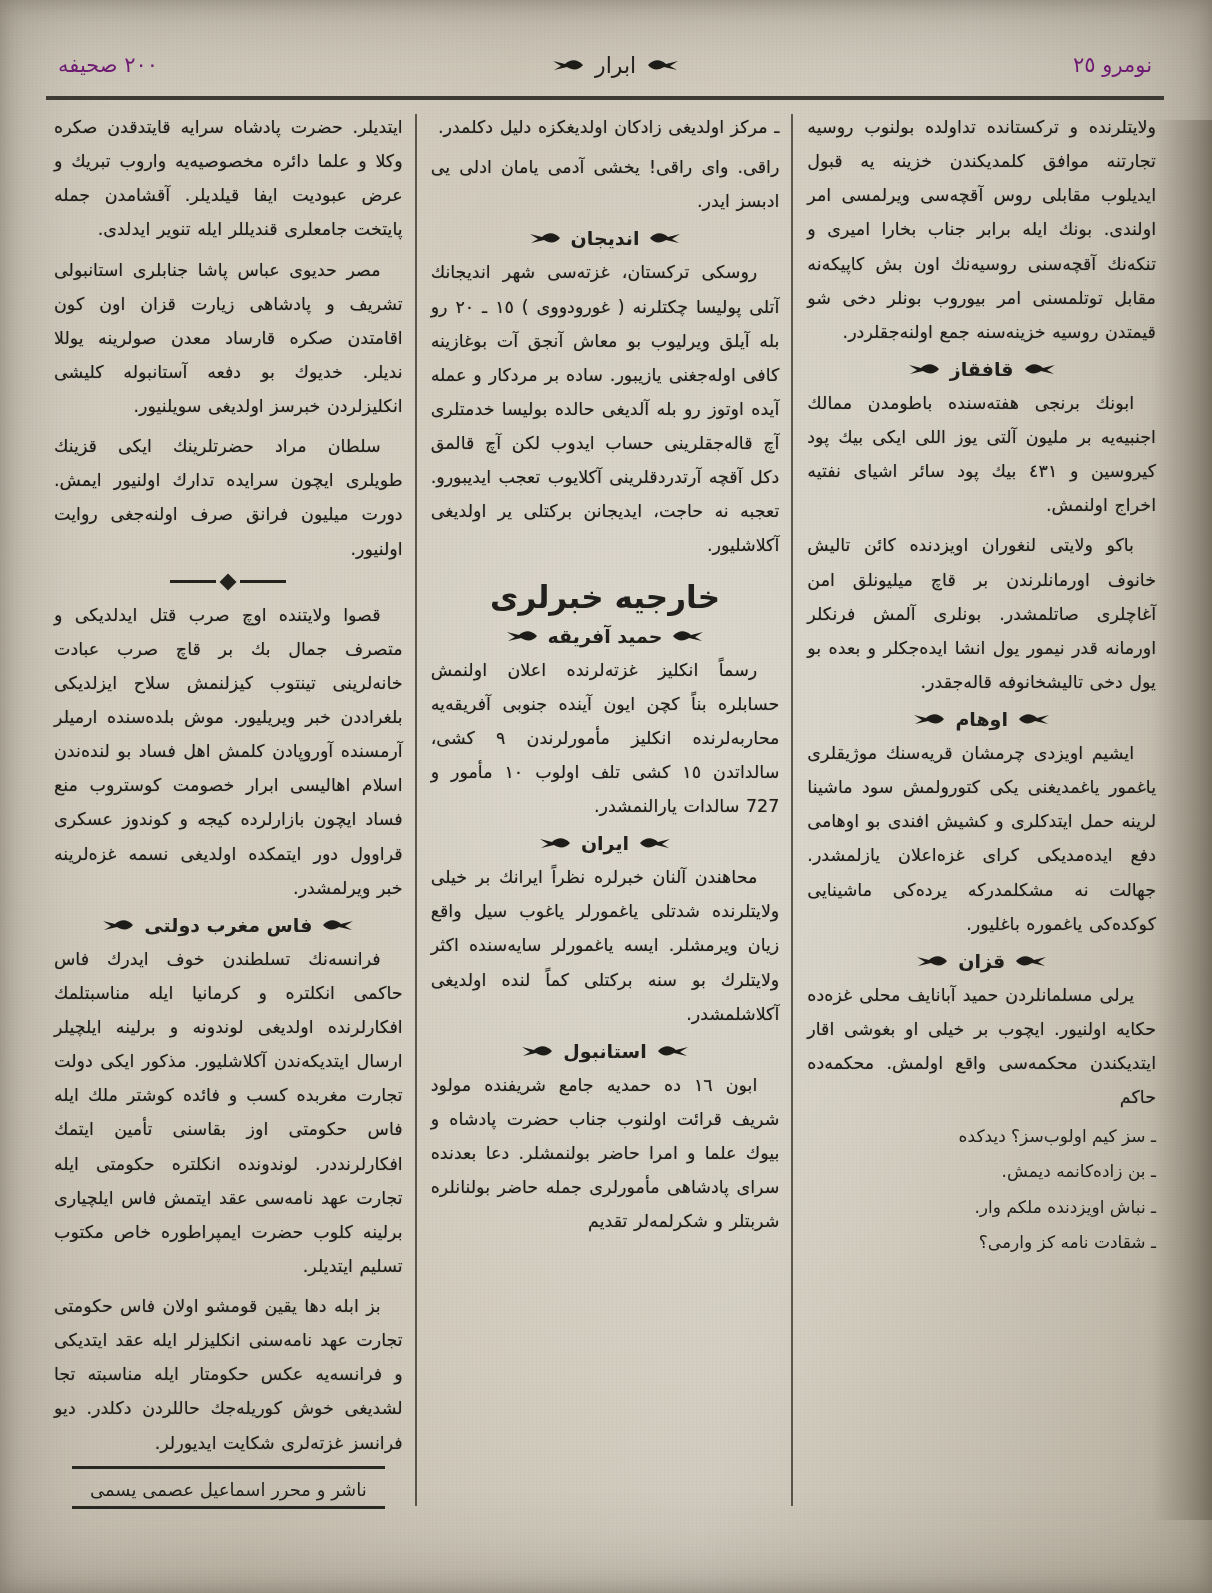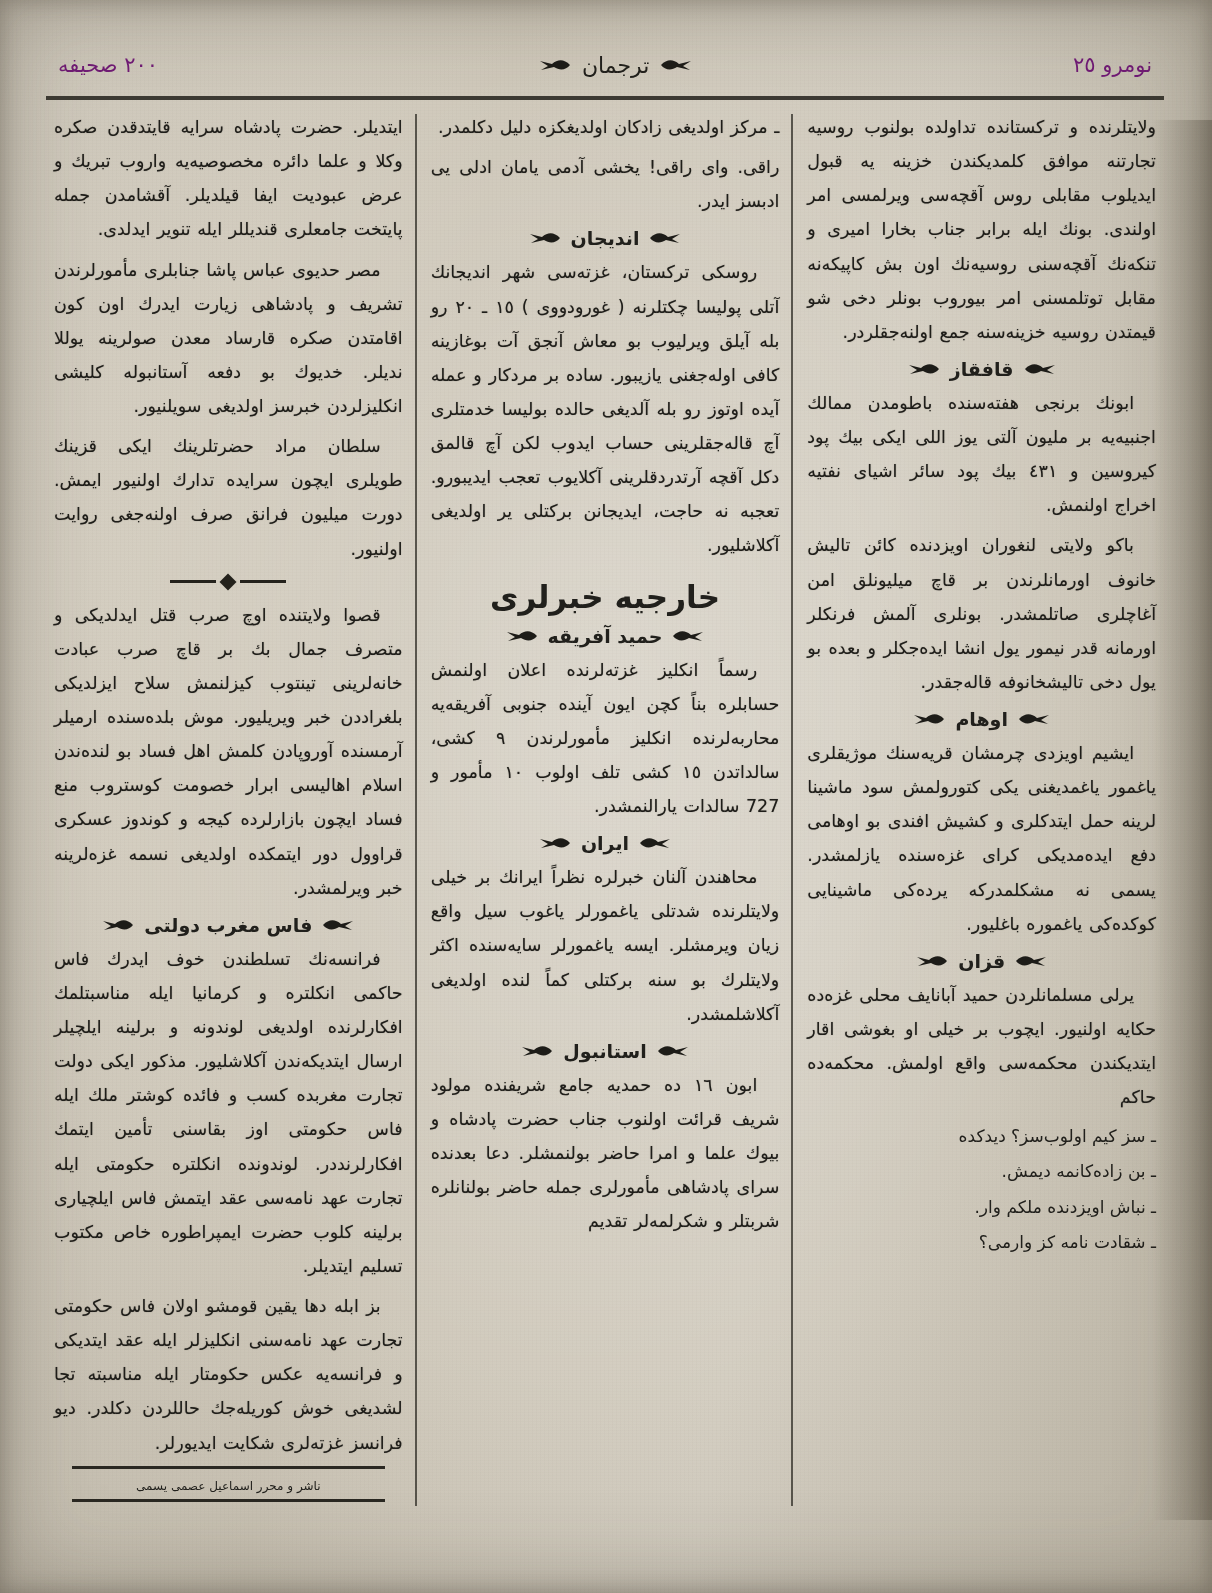--- a/index.html
+++ b/index.html
@@ -175,21 +175,21 @@
 
   .dialogue {
     font-size: 17px;
     line-height: 1.95;
     margin: 0 0 2px 0;
     text-align: right;
   }
 
   .signature {
     text-align: center;
-    font-size: 12px;
+    font-size: 18px;
     margin: 10px 0 6px 0;
   }
   .sig-rule {
     border-top: 3px solid #2a2822;
     margin: 6px 18px 8px 18px;
   }
 </style>
 </head>
 <body>
 
@@ -201,21 +201,21 @@
   <div class="content">
 
     <div class="masthead">
       <div class="side">نومرو ٢٥</div>
       <div class="center">
         <span class="orn">
           <svg viewBox="0 0 34 14">
               <path d="M2 7 C8 1, 14 1, 20 6 L32 3 L24 8 L31 12 L18 9 C12 13, 6 12, 2 7 Z" fill="currentColor"></path>
             </svg>
         </span>
-        <span>ترجمان</span>
+        <span>ابرار</span>
         <span class="orn">
           <svg viewBox="0 0 34 14">
               <path d="M32 7 C26 1, 20 1, 14 6 L2 3 L10 8 L3 12 L16 9 C22 13, 28 12, 32 7 Z" fill="currentColor"></path>
             </svg>
         </span>
       </div>
       <div class="side">٢٠٠ صحیفه</div>
     </div>
 
     <div class="rule"></div>
@@ -249,21 +249,21 @@
               </svg>
           </span>
           <span class="t">اوهام</span>
           <span class="orn">
             <svg viewBox="0 0 34 14">
                 <path d="M32 7 C26 1, 20 1, 14 6 L2 3 L10 8 L3 12 L16 9 C22 13, 28 12, 32 7 Z" fill="currentColor"></path>
               </svg>
           </span>
         </div>
 
-        <p class="para indent">ایشیم اویزدی چرمشان قریه‌سنك موژیقلری یاغمور یاغمدیغنی یکی کتورولمش سود ماشینا لرینه حمل ایتدکلری و کشیش افندی بو اوهامی دفع ایده‌مدیکی کرای غزه‌سنده یازلمشدر. یسمی نه مشکلمدرکه یرده‌کی ماشینایی کوکده‌کی یاغموره باغلیور.</p>
+        <p class="para indent">ایشیم اویزدی چرمشان قریه‌سنك موژیقلری یاغمور یاغمدیغنی یکی کتورولمش سود ماشینا لرینه حمل ایتدکلری و کشیش افندی بو اوهامی دفع ایده‌مدیکی کرای غزه‌اعلان یازلمشدر. جهالت نه مشکلمدرکه یرده‌کی ماشینایی کوکده‌کی یاغموره باغلیور.</p>
 
         <div class="headline">
           <span class="orn">
             <svg viewBox="0 0 34 14">
                 <path d="M2 7 C8 1, 14 1, 20 6 L32 3 L24 8 L31 12 L18 9 C12 13, 6 12, 2 7 Z" fill="currentColor"></path>
               </svg>
           </span>
           <span class="t">قزان</span>
           <span class="orn">
             <svg viewBox="0 0 34 14">
@@ -345,21 +345,21 @@
                 <path d="M32 7 C26 1, 20 1, 14 6 L2 3 L10 8 L3 12 L16 9 C22 13, 28 12, 32 7 Z" fill="currentColor"></path>
               </svg>
           </span>
         </div>
 
         <p class="para indent">ابون ١٦ ده حمدیه جامع شریفنده مولود شریف قرائت اولنوب جناب حضرت پادشاه و بیوك علما و امرا حاضر بولنمشلر. دعا بعدنده سرای پادشاهی مأمورلری جمله حاضر بولنانلره شربتلر و شکرلمه‌لر تقدیم</p>
       </div>
 
       <div class="col">
         <p class="para">ایتدیلر. حضرت پادشاه سرایه قایتدقدن صکره وکلا و علما دائره مخصوصیه‌یه واروب تبریك و عرض عبودیت ایفا قیلدیلر. آقشامدن جمله پایتخت جامعلری قندیللر ایله تنویر ایدلدی.</p>
-        <p class="para indent">مصر حدیوی عباس پاشا جنابلری مأمورلرندن تشریف و پادشاهی زیارت ایدرك اون کون اقامتدن صکره قارساد معدن صولرینه یوللا ندیلر. خدیوك بو دفعه آستانبوله کلیشی انکلیزلردن خبرسز اولدیغی سویلنیور.</p>
+        <p class="para indent">مصر حدیوی عباس پاشا جنابلری استانبولی تشریف و پادشاهی زیارت قزان اون کون اقامتدن صکره قارساد معدن صولرینه یوللا ندیلر. خدیوك بو دفعه آستانبوله کلیشی انکلیزلردن خبرسز اولدیغی سویلنیور.</p>
         <p class="para indent">سلطان مراد حضرتلرینك ایکی قزینك طویلری ایچون سرایده تدارك اولنیور ایمش. دورت میلیون فرانق صرف اولنه‌جغی روایت اولنیور.</p>
 
         <div class="divider-orn">
           <span class="bar"></span>
           <span class="dia"></span>
           <span class="bar"></span>
         </div>
 
         <p class="para indent">قصوا ولایتنده اوچ صرب قتل ایدلدیکی و متصرف جمال بك بر قاچ صرب عبادت خانه‌لرینی تینتوب کیزلنمش سلاح ایزلدیکی بلغراددن خبر ویریلیور. موش بلده‌سنده ارمیلر آرمسنده آوروپادن کلمش اهل فساد بو لنده‌ندن اسلام اهالیسی ابرار خصومت کوستروب منع فساد ایچون بازارلرده کیجه و کوندوز عسکری قراوول دور ایتمکده اولدیغی نسمه غزه‌لرینه خبر ویرلمشدر.</p>
 

